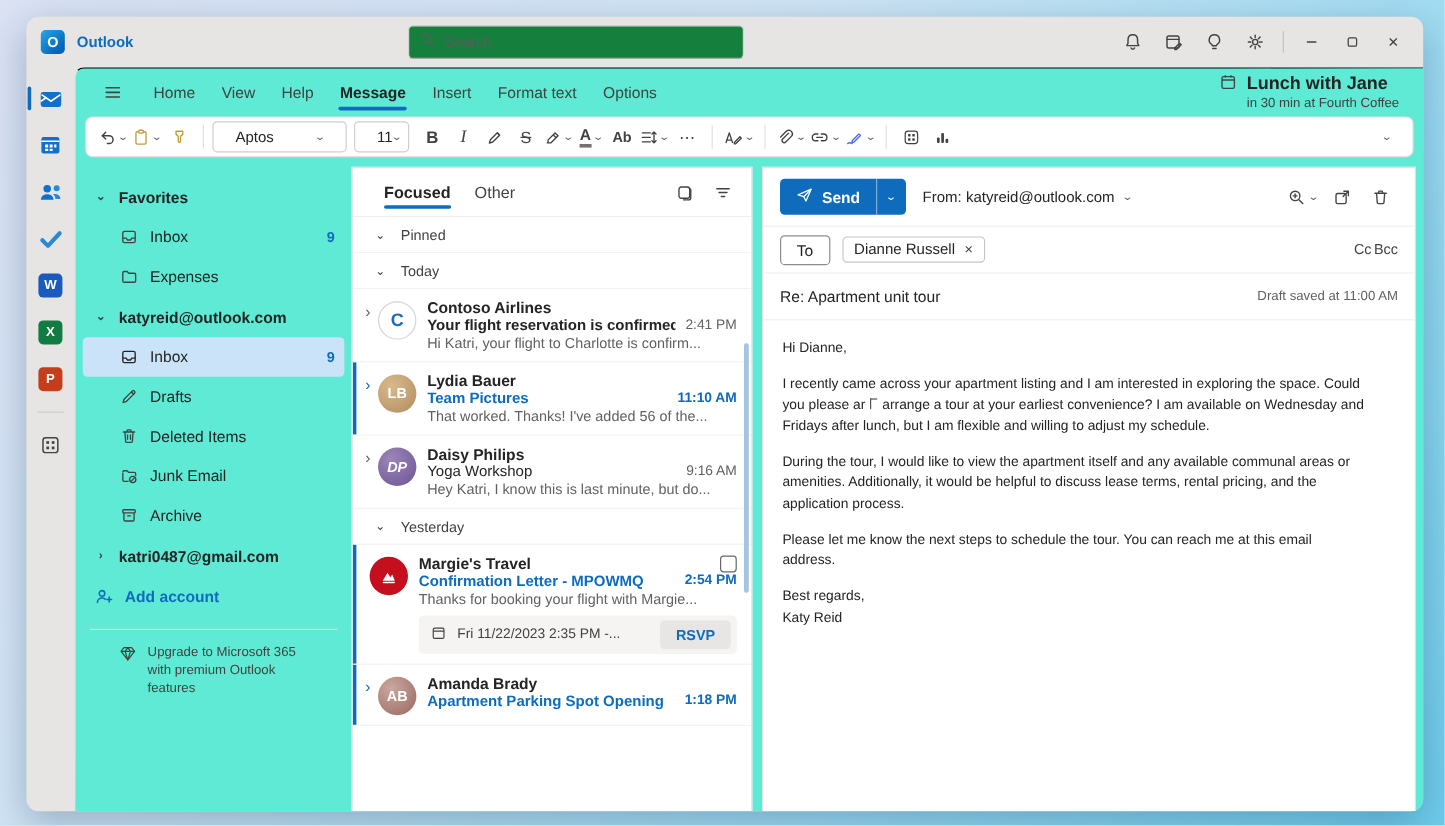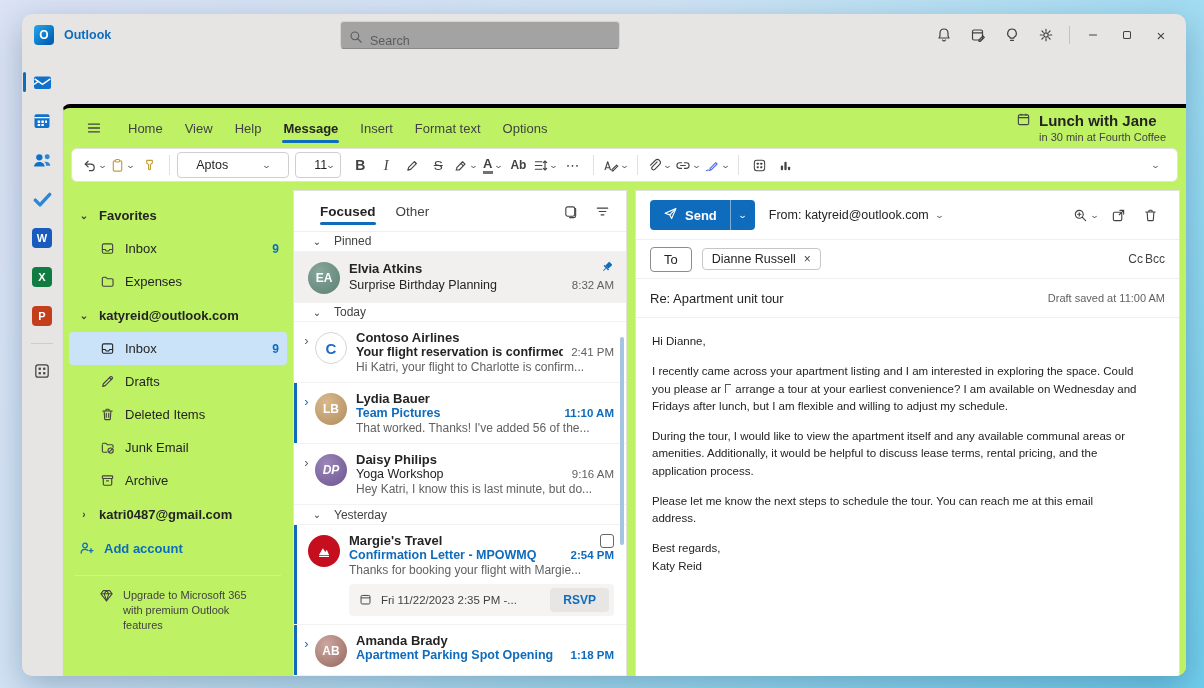--- a/index.html
+++ b/index.html
@@ -6,36 +6,36 @@
   body { font-family:"Liberation Sans", sans-serif; }
   .stage{position:relative;width:1204px;height:688px;overflow:hidden;
     background:linear-gradient(130deg,#dbe2f4 0%,#cfe4f4 38%,#9bdbf2 72%,#6fcdec 100%);}
   .window{position:absolute;left:22px;top:14px;width:1164px;height:662px;border-radius:10px;
     background:#e6e5e4;box-shadow:0 10px 32px rgba(0,40,80,.28);display:flex;flex-direction:column;overflow:hidden;}
   
   .titlebar{flex:0 0 42px;display:flex;align-items:center;position:relative;padding:0 8px 0 12px;}
   .logo{width:20px;height:20px;border-radius:4px;background:linear-gradient(135deg,#28a8ea 0%,#0364b8 80%);
     color:#fff;font-weight:bold;font-size:12px;display:flex;align-items:center;justify-content:center;margin-right:10px;}
   .apptitle{font-size:12.5px;font-weight:bold;color:#0f6cbd;}
-  .search{position:absolute;left:318px;top:7px;width:280px;height:28px;background:#a3a3a3;border:1px solid #d6d4d2;
-    border-bottom:1.5px solid #8a8886;border-radius:4px;display:flex;align-items:flex-end;padding:0 8px;gap:7px;}
+  .search{position:absolute;left:318px;top:7px;width:280px;height:28px;background:#15803d;border:1px solid #d6d4d2;
+    border-bottom:1.5px solid #8a8886;border-radius:4px;display:flex;align-items:center;padding:11px 8px;gap:7px;}
   .search input{border:0;outline:0;flex:1;font-size:12.5px;color:#242424;background:transparent;font-family:inherit;}
   .search input::placeholder{color:#5c5c5c;}
   .tb-right{margin-left:auto;display:flex;align-items:center;}
   .tbtn{width:34px;height:30px;display:flex;align-items:center;justify-content:center;border-radius:4px;color:#424242;}
   .tb-div{width:1px;height:18px;background:#c4c2c0;margin:0 6px;}
   .close-x{font-size:15px;color:#424242;}
   
   .body-row{flex:1;display:flex;min-height:0;}
   .rail{flex:0 0 40px;display:flex;flex-direction:column;align-items:center;padding-top:14px;gap:15px;position:relative;}
   .rail-ind{position:absolute;left:1px;top:16px;width:3px;height:20px;border-radius:2px;background:#0f6cbd;}
   .rlitem{width:24px;height:24px;display:flex;align-items:center;justify-content:center;}
   .tile{width:20px;height:20px;border-radius:4px;color:#fff;font-size:11px;font-weight:bold;display:flex;align-items:center;justify-content:center;}
   .rail-div{width:22px;height:1px;background:#cfcdcb;}
-  .main{flex:1;min-width:0;background:#bef264;border-top-left-radius:8px;display:flex;flex-direction:column;border-top:4px solid #000000;border-left:1px solid #e3e1df;margin-top:48px;}
+  .main{flex:1;min-width:0;background:#5eead4;border-top-left-radius:8px;display:flex;flex-direction:column;border-top:1px solid #000000;border-left:1px solid #e3e1df;}
   
   .tabrow{flex:0 0 40px;display:flex;align-items:center;padding:0 14px 0 16px;}
   .burger{width:30px;height:28px;display:flex;align-items:center;justify-content:center;margin-right:8px;color:#424242;}
   .rtab{position:relative;padding:0 11px;font-size:13px;color:#424242;height:40px;display:flex;align-items:center;}
   .rtab.active{font-weight:bold;color:#242424;}
   .rtab.active::after{content:"";position:absolute;left:10px;right:10px;bottom:5px;height:3px;border-radius:2px;background:#0f6cbd;}
   .reminder{margin-left:auto;display:flex;align-items:flex-start;gap:8px;padding:3px 6px;}
   .rem-txt{line-height:1.25;}
   .rem-title{font-size:15px;font-weight:bold;color:#242424;}
   .rem-sub{font-size:11px;color:#424242;}
@@ -499,39 +499,20 @@
                     </svg>
                 </div>
               </div>
             </div>
 
             <div class="group-head">
               <span class="chev8">⌄</span>
               <span>Pinned</span>
             </div>
 
-            <div class="msg selgray" style="padding-left:14px;">
-              <div class="ava" style="background:radial-gradient(circle at 35% 30%,#87a79c,#5d7f74);">EA</div>
-              <div class="mid">
-                <div class="mrow">
-                  <span class="sender">Elvia Atkins</span>
-                  <span><svg width="14" height="14" viewBox="0 0 16 16">
-                        <g transform="rotate(45 8 8)" fill="#0f6cbd">
-                          <rect x="5.4" y="1.8" width="5.2" height="6.4" rx="1"></rect>
-                          <rect x="4.2" y="8.2" width="7.6" height="1.7" rx=".8"></rect>
-                          <rect x="7.5" y="9.9" width="1.1" height="4.2" rx=".5"></rect>
-                        </g>
-                      </svg></span>
-                </div>
-                <div class="mrow">
-                  <span class="subj">Surprise Birthday Planning</span>
-                  <span class="mtime">8:32 AM</span>
-                </div>
-              </div>
-            </div>
 
             <div class="group-head">
               <span class="chev8">⌄</span>
               <span>Today</span>
             </div>
 
             <div class="msg">
               <span class="exp">›</span>
               <div class="ava logo-c">C</div>
               <div class="mid">

